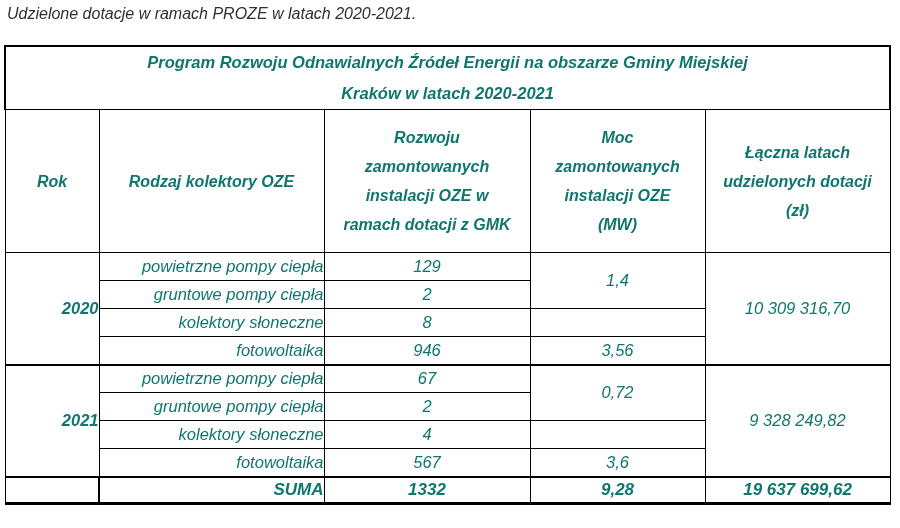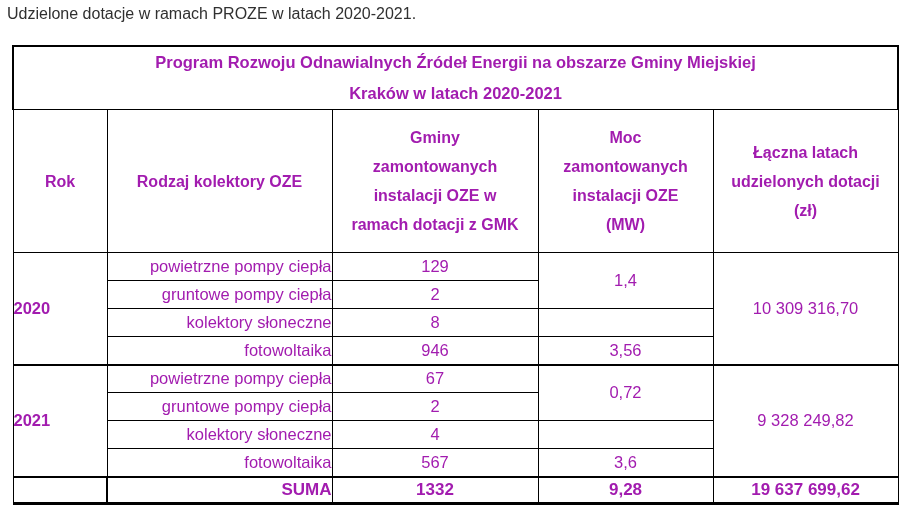--- a/index.html
+++ b/index.html
@@ -6,38 +6,39 @@
   html, body { margin: 0; padding: 0; background: #ffffff; }
   body { font-family: "Liberation Sans", sans-serif; }
 
   .page {
     position: relative;
     width: 900px;
     height: 528px;
     background: #ffffff;
     overflow: hidden;
     color: #000;
+    font-style: italic;
   }
 
   .caption {
     position: absolute;
     left: 7px;
     top: 5px;
     font-size: 16px;
     color: #303030;
   }
 
   table.grants {
     position: absolute;
-    left: 12px;
+    left: 4px;
     top: 45px;
     width: 885px;
     border-collapse: collapse;
     table-layout: fixed;
-    color: #a21caf;
+    color: #0f766e;
   }
 
   table.grants td, table.grants th {
     border: 1px solid #000;
     padding: 0;
     vertical-align: middle;
     overflow: hidden;
   }
 
   .title-cell {
@@ -60,21 +61,21 @@
   }
 
   
   .c1 { border-left-width: 2px; }
   .c3, .c4, .c5 { border-left-width: 2px; }
   .c5 { border-right-width: 2px; }
 
   table.grants td { font-size: 16.5px; height: 28px; }
   .type { text-align: right; padding-left: 5px; }
   .num  { text-align: center; }
-  .year { text-align: left; font-weight: bold; font-size: 17px; }
+  .year { text-align: right; font-weight: bold; font-size: 17px; }
 
   tr.block-start td { border-top-width: 2px; }
   td.pv-top { border-top-width: 2px; }
 
   tr.suma td {
     border-top-width: 2px;
     border-bottom: 3px solid #000;
     font-weight: bold;
     font-size: 17px;
     height: 27px;
@@ -110,21 +111,21 @@
     </tr>
 
     <tr class="header-row">
       <th class="c1">
         <div>Rok</div>
       </th>
       <th class="c2">
         <div>Rodzaj kolektory OZE</div>
       </th>
       <th class="c3">
-        <div>Gminy</div>
+        <div>Rozwoju</div>
         <div>zamontowanych</div>
         <div>instalacji OZE w</div>
         <div>ramach dotacji z GMK</div>
       </th>
       <th class="c4">
         <div>Moc</div>
         <div>zamontowanych</div>
         <div>instalacji OZE</div>
         <div>(MW)</div>
       </th>

